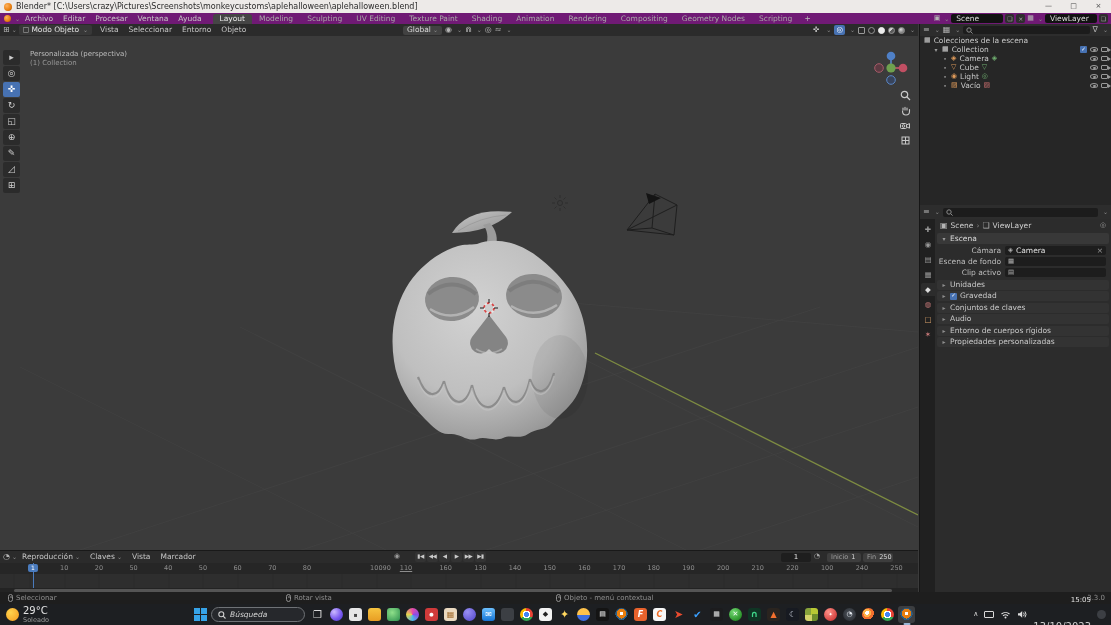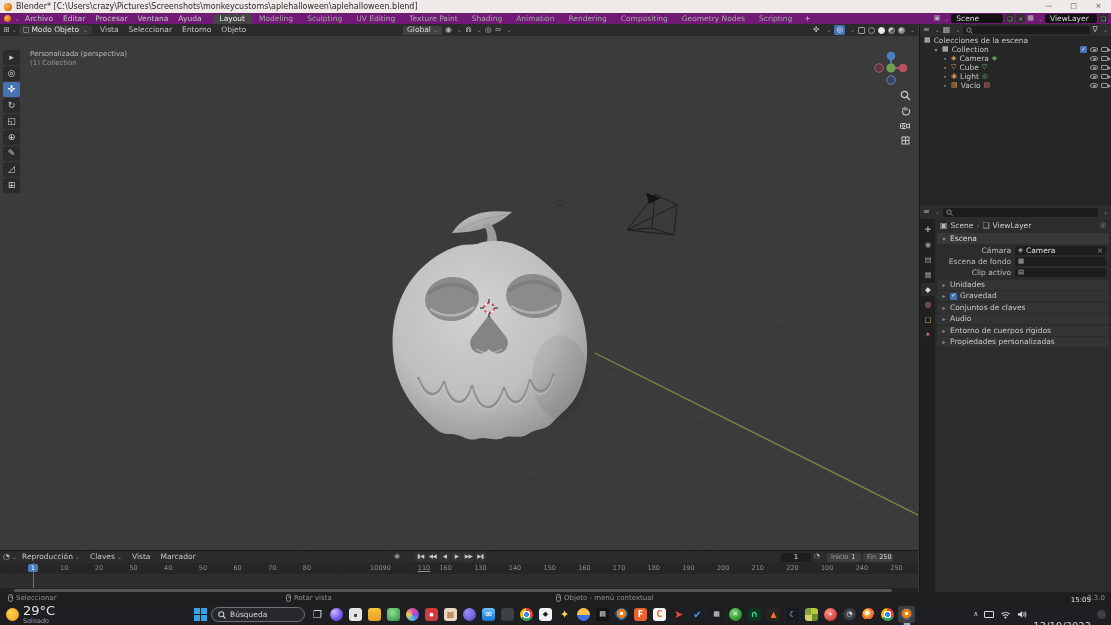--- a/index.html
+++ b/index.html
@@ -123,43 +123,43 @@
   .ptab{width:14px;height:13px;border-radius:2px 0 0 2px;display:flex;align-items:center;
         justify-content:center;font-size:7.5px;color:#989898;}
   .ptab.active{background:#2c2c2c;color:#dcdcdc;}
   .props{position:absolute;left:15px;top:195px;width:176px;height:373px;background:#2c2c2c;color:#c5c5c5;}
   .breadcrumb{height:13px;display:flex;align-items:center;gap:3px;padding:0 5px;color:#cfcfcf;}
   .bc-sep{color:#8a8a8a;}
   .bc-pin{margin-left:auto;color:#9a9a9a;font-size:7px;}
   .psec-open{height:11px;margin:1px 2px;background:#383838;border-radius:2px;display:flex;
              align-items:center;gap:3px;padding:0 4px;color:#dcdcdc;}
   .frow{display:flex;align-items:center;height:11px;padding-right:5px;}
-  .flabel{width:70px;text-align:right;padding-right:4px;color:#bdbdbd;margin-left:10px;}
+  .flabel{width:70px;text-align:right;padding-right:4px;color:#bdbdbd;}
   .ffield{flex:1;height:9px;background:#1d1d1d;border-radius:2px;display:flex;align-items:center;
           gap:3px;padding:0 3px;color:#e0e0e0;}
   .ficon{color:#b0b0b0;font-size:6.5px;}
   .fclear{margin-left:auto;color:#9a9a9a;}
   .psec{height:10px;margin:1.5px 2px;background:#333;border-radius:2px;display:flex;align-items:center;
         gap:3px;padding:0 4px;color:#c9c9c9;}
   .psec .ol-caret{color:#8f8f8f;}
 
   
   .statusbar{position:absolute;left:0;top:592px;width:1111px;height:12px;background:#1e1e1e;color:#8f8f8f;font-size:7px;}
   .hint{position:absolute;top:0;height:12px;display:flex;align-items:center;}
   .mouse{width:5px;height:8px;border:1px solid #8f8f8f;border-radius:2.5px;position:relative;margin-right:3px;display:inline-block;}
   .mouse::after{content:"";position:absolute;left:50%;top:1px;width:1px;height:2px;background:#8f8f8f;transform:translateX(-50%);}
   .version{position:absolute;right:6px;top:0;height:12px;display:flex;align-items:center;}
 
   
   .taskbar{position:absolute;left:0;top:604px;width:1111px;height:21px;background:#1d1f22;}
   .weather{position:absolute;left:6px;top:0;height:21px;display:flex;align-items:center;gap:4px;}
   .sun{width:13px;height:13px;border-radius:50%;background:radial-gradient(circle at 35% 35%,#ffd34d,#f59a1d);}
-  .wtemp{color:#e2e2e2;font-size:13px;}
+  .wtemp{color:#e2e2e2;font-size:10px;}
   .wdesc{color:#9a9a9a;font-size:6.5px;margin-top:1px;}
-  #tb-center{position:absolute;left:194px;top:0;height:21px;display:flex;align-items:center;gap:2px;}
+  #tb-center{position:absolute;left:194px;top:0;height:21px;display:flex;align-items:center;gap:2px;font-style:italic;}
   .winlogo{width:13px;height:13px;display:grid;grid-template-columns:1fr 1fr;grid-template-rows:1fr 1fr;gap:1.5px;margin-right:2px;}
   .winlogo span{background:#36a3e8;}
   .search-pill{width:94px;height:15px;border-radius:8px;background:#26282c;border:1px solid #6f7276;
                display:flex;align-items:center;gap:4px;padding:0 6px;color:#d6d6d6;font-size:7.5px;margin-right:2px;}
   .tb-ico{width:17px;height:17px;border-radius:3px;display:flex;align-items:center;justify-content:center;position:relative;}
   .tb-ico.active{background:rgba(255,255,255,.14);}
   .tb-ico.active::after{content:"";position:absolute;bottom:-2px;left:50%;transform:translateX(-50%);
                         width:7px;height:2px;border-radius:1px;background:#9ab6d6;}
   .tb-glyph{width:13px;height:13px;border-radius:3px;display:flex;align-items:center;justify-content:center;
             font-size:7px;font-weight:bold;color:#fff;}
@@ -426,21 +426,21 @@
         <span class="tick" style="left: 64.212px;">10</span>
         <span class="tick" style="left: 98.892px;">20</span>
         <span class="tick" style="left: 133.572px;">50</span>
         <span class="tick" style="left: 168.252px;">40</span>
         <span class="tick" style="left: 202.932px;">50</span>
         <span class="tick" style="left: 237.612px;">60</span>
         <span class="tick" style="left: 272.292px;">70</span>
         <span class="tick" style="left: 306.972px;">80</span>
         <span class="tick" style="left: 341.652px; margin-left: 45px;">90</span>
         <span class="tick" style="left: 376.332px;">100</span>
-        <span class="tick" style="left: 424px; text-decoration: underline;">110</span>
+        <span class="tick" style="left: 406px; text-decoration: underline;">110</span>
         <span class="tick" style="left: 445.692px;">160</span>
         <span class="tick" style="left: 480.372px;">130</span>
         <span class="tick" style="left: 515.052px;">140</span>
         <span class="tick" style="left: 549.732px;">150</span>
         <span class="tick" style="left: 584.412px;">160</span>
         <span class="tick" style="left: 619.092px;">170</span>
         <span class="tick" style="left: 653.772px;">180</span>
         <span class="tick" style="left: 688.452px;">190</span>
         <span class="tick" style="left: 723.132px;">200</span>
         <span class="tick" style="left: 757.812px;">210</span>

